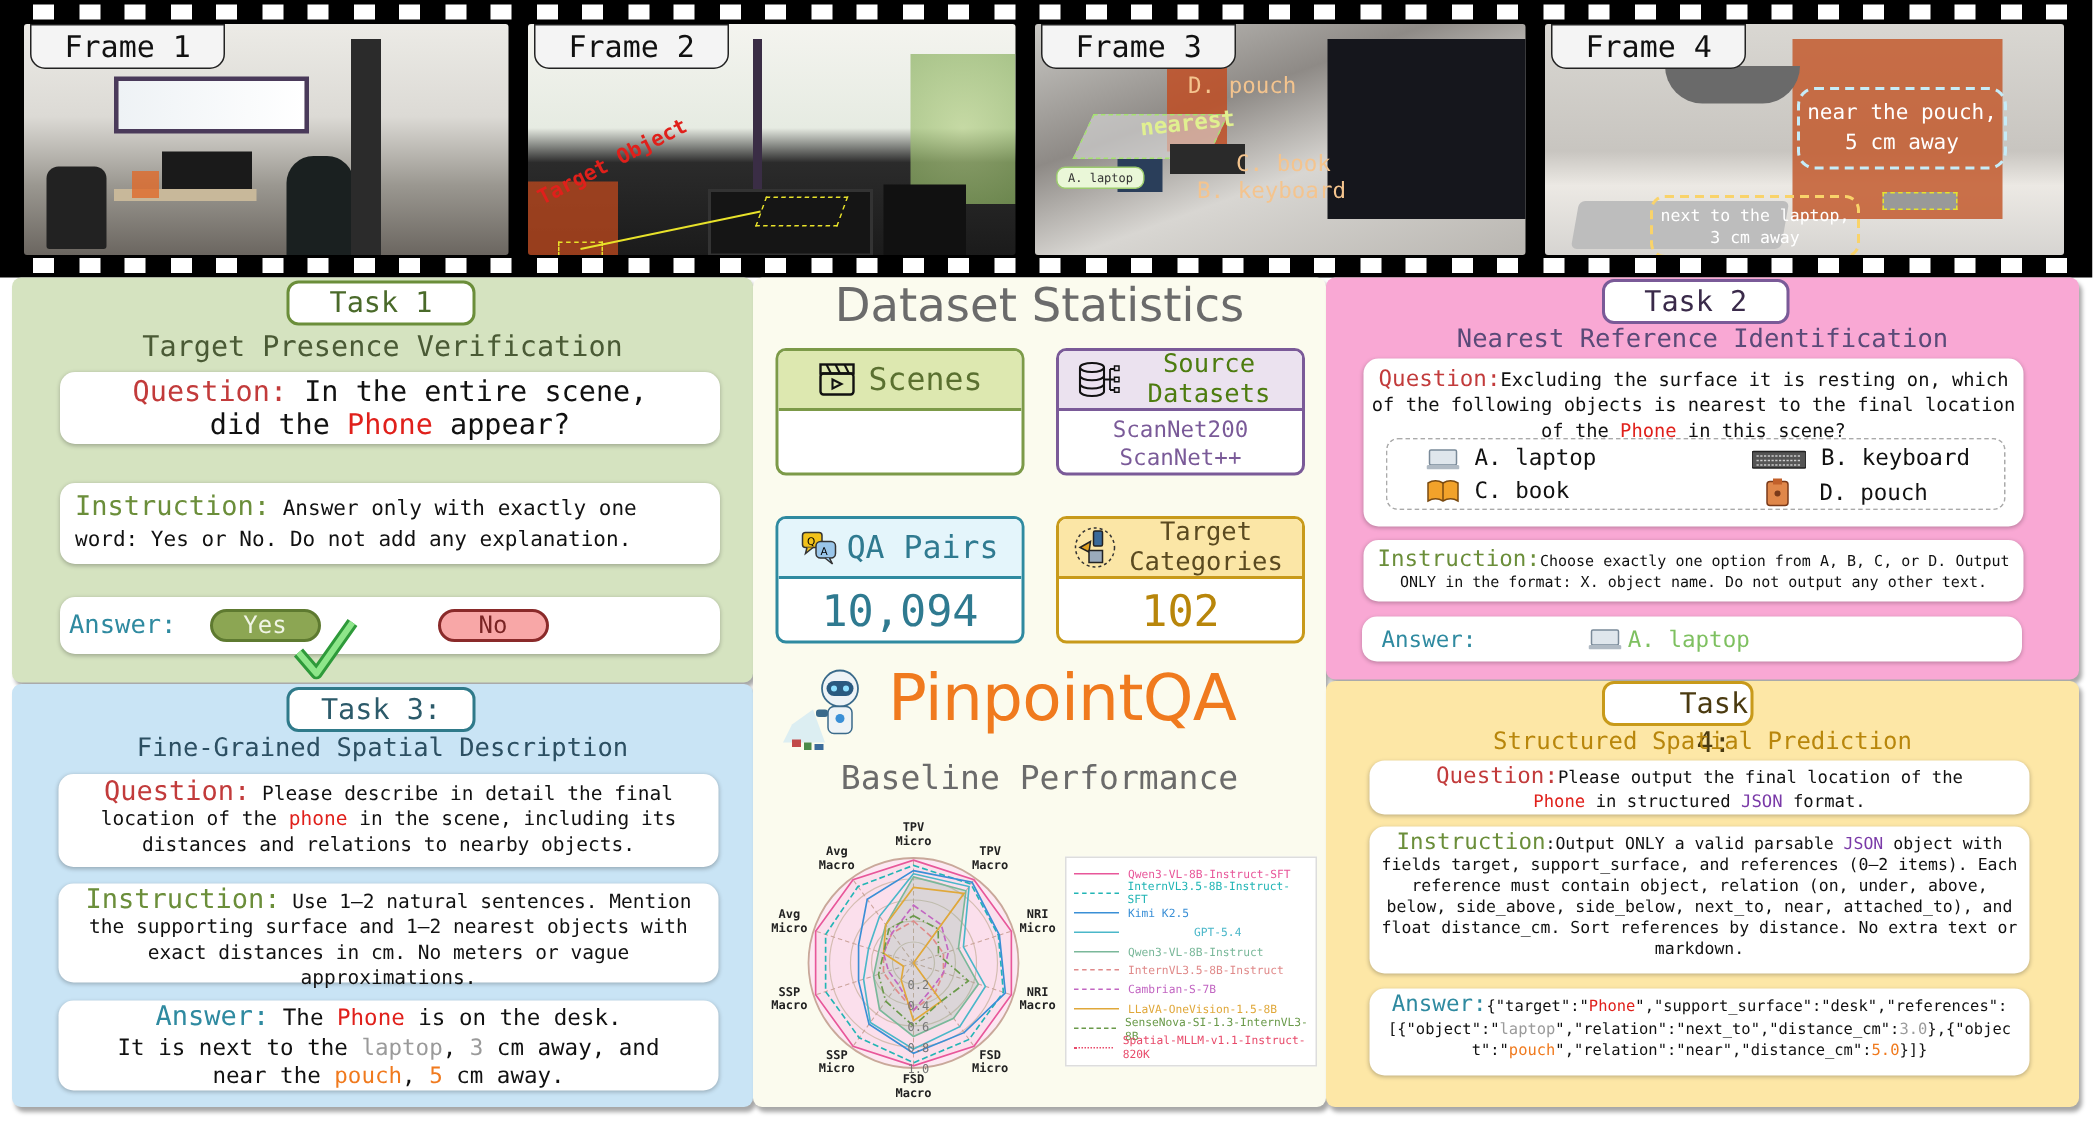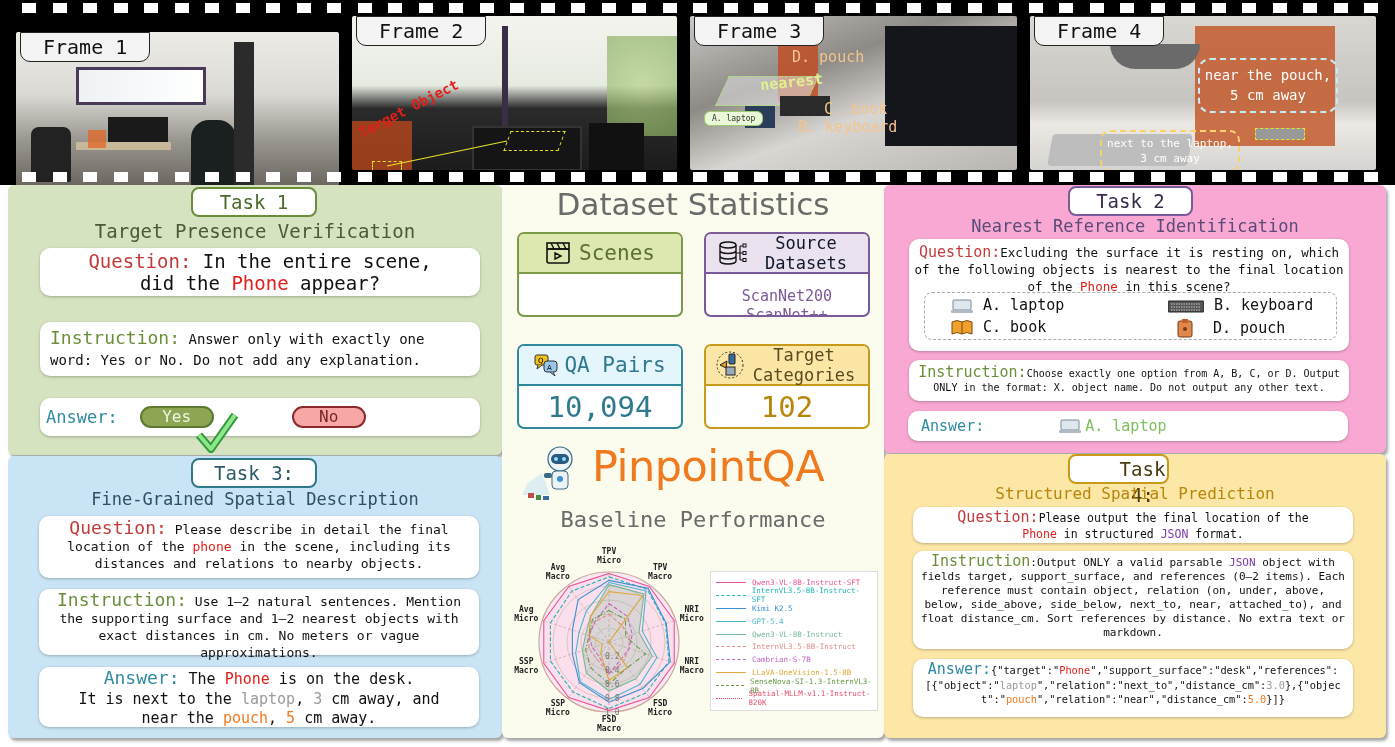--- a/index.html
+++ b/index.html
@@ -22,21 +22,21 @@
 .pill{display:inline-block;border-radius:14px;border:2px solid;width:74px;height:22px;line-height:18px;text-align:center;font-size:16px;}
 .legend{position:absolute;left:710px;top:571px;width:168px;height:140px;background:#fff;border:1px solid #ddd;font-size:7.5px;padding:4px 5px;}
 .legend-row{display:flex;align-items:center;height:12.9px;gap:6px;}
 .lline{width:30px;height:0;border-top:1.5px solid;}
 .ann{position:absolute;font-family:"DejaVu Sans Mono",monospace;font-size:14px;}
 </style>
 </head>
 <body>
 
 <div class="film" id="film">
-  <div class="frame" style="left:16px;width:323px;background:linear-gradient(180deg,#ecebe6 0%,#dcdad5 40%,#9a9790 70%,#6b6660 100%);margin-top:16px;">
+  <div class="frame" style="left:16px;width:323px;background:linear-gradient(180deg,#ecebe6 0%,#dcdad5 40%,#9a9790 70%,#6b6660 100%);">
     <div style="position:absolute;left:60px;top:35px;width:130px;height:38px;background:linear-gradient(90deg,#eef2f5,#fff);border:3px solid #4a3a5a;"></div>
     <div style="position:absolute;left:92px;top:85px;width:60px;height:25px;background:#1a1a1a;"></div>
     <div style="position:absolute;left:60px;top:110px;width:95px;height:8px;background:#c8b89a;"></div>
     <div style="position:absolute;left:15px;top:95px;width:40px;height:55px;background:#222;border-radius:8px 8px 2px 2px;"></div>
     <div style="position:absolute;left:175px;top:88px;width:45px;height:70px;background:#1a2020;border-radius:18px 18px 4px 4px;"></div>
     <div style="position:absolute;left:218px;top:10px;width:20px;height:150px;background:#2b2b2b;"></div>
     <div style="position:absolute;left:72px;top:98px;width:18px;height:18px;background:#e06a2a;opacity:.8;"></div>
     <div class="frame-label">Frame 1</div>
   </div>
   <div class="frame" style="left:352px;width:325px;background:linear-gradient(180deg,#f4f4ef 0%,#e6ebe2 45%,#2b2b2b 60%,#1b1b1b 100%);">
@@ -213,32 +213,32 @@
           <rect x="2" y="8" width="22" height="14" fill="none" stroke="#111" stroke-width="1.6" rx="2"></rect>
           <rect x="2" y="2" width="22" height="6" fill="none" stroke="#111" stroke-width="1.6"></rect>
           <path d="M6 2 L9 8 M12 2 L15 8 M18 2 L21 8" stroke="#111" stroke-width="1.4"></path>
           <path d="M10 12 L16 15 L10 18 Z" fill="none" stroke="#111" stroke-width="1.4"></path>
         </svg>
       <span>Scenes</span>
     </div>
   </div>
 
   <div class="stat" style="left:202px;top:47px;width:166px;height:85px;border-color:#7a5a98;">
-    <div class="stat-h" style="background:#ebe2ef;border-color:#7a5a98;color:#0f172a;">
+    <div class="stat-h" style="background:#ebe2ef;border-color:#7a5a98;color:#4d7c0f;">
       <svg width="30" height="26">
           <ellipse cx="10" cy="5" rx="8" ry="3" fill="none" stroke="#111" stroke-width="1.4"></ellipse>
           <path d="M2 5 V21 A8 3 0 0 0 18 21 V5 M2 10.5 A8 3 0 0 0 18 10.5 M2 16 A8 3 0 0 0 18 16" fill="none" stroke="#111" stroke-width="1.4"></path>
           <path d="M18 13 H22 M22 6 V20 M22 6 H25 M22 13 H25 M22 20 H25" stroke="#111" stroke-width="1.2"></path>
           <rect x="25" y="4" width="3" height="3" fill="none" stroke="#111"></rect>
           <rect x="25" y="11.5" width="3" height="3" fill="none" stroke="#111"></rect>
           <rect x="25" y="18.5" width="3" height="3" fill="none" stroke="#111"></rect>
         </svg>
       <span style="font-size:17px;line-height:20px;text-align:center;width:100px;">Source Datasets</span>
     </div>
-    <div class="stat-v" style="font-size:15px;line-height:19px;color:#7a5a98;padding-top:13px;">
+    <div class="stat-v" style="font-size:15px;line-height:19px;color:#7a5a98;padding-top:3px;">
       <div>ScanNet200</div>
       <div>ScanNet++</div>
     </div>
   </div>
 
   <div class="stat" style="left:15px;top:159px;width:166px;height:85px;border-color:#2f8aa0;">
     <div class="stat-h" style="background:#e4f5fb;border-color:#2f8aa0;color:#2f7a90;gap:4px;">
       <svg width="26" height="24">
           <rect x="1" y="2" width="13" height="10" rx="2" fill="#f2c21a" stroke="#333"></rect>
           <path d="M4 12 L3 16 L8 12" fill="#f2c21a" stroke="#333"></path>
@@ -342,21 +342,21 @@
       <div class="legend-row">
         <span class="lline" style="border-top-color: rgb(34, 181, 181); border-top-style: dashed;"></span>
         <span style="color: rgb(34, 181, 181);">InternVL3.5-8B-Instruct-SFT</span>
       </div>
       <div class="legend-row">
         <span class="lline" style="border-top-color: rgb(58, 143, 214); border-top-style: solid;"></span>
         <span style="color: rgb(58, 143, 214);">Kimi K2.5</span>
       </div>
       <div class="legend-row">
         <span class="lline" style="border-top-color: rgb(74, 183, 201); border-top-style: solid;"></span>
-        <span style="color: rgb(74, 183, 201);">GPT-5.4</span>
+        <span style="color: rgb(74, 183, 201); margin-left: 44px;">GPT-5.4</span>
       </div>
       <div class="legend-row">
         <span class="lline" style="border-top-color: rgb(122, 184, 154); border-top-style: solid;"></span>
         <span style="color: rgb(122, 184, 154);">Qwen3-VL-8B-Instruct</span>
       </div>
       <div class="legend-row">
         <span class="lline" style="border-top-color: rgb(224, 138, 138); border-top-style: dashed;"></span>
         <span style="color: rgb(224, 138, 138);">InternVL3.5-8B-Instruct</span>
       </div>
       <div class="legend-row">

